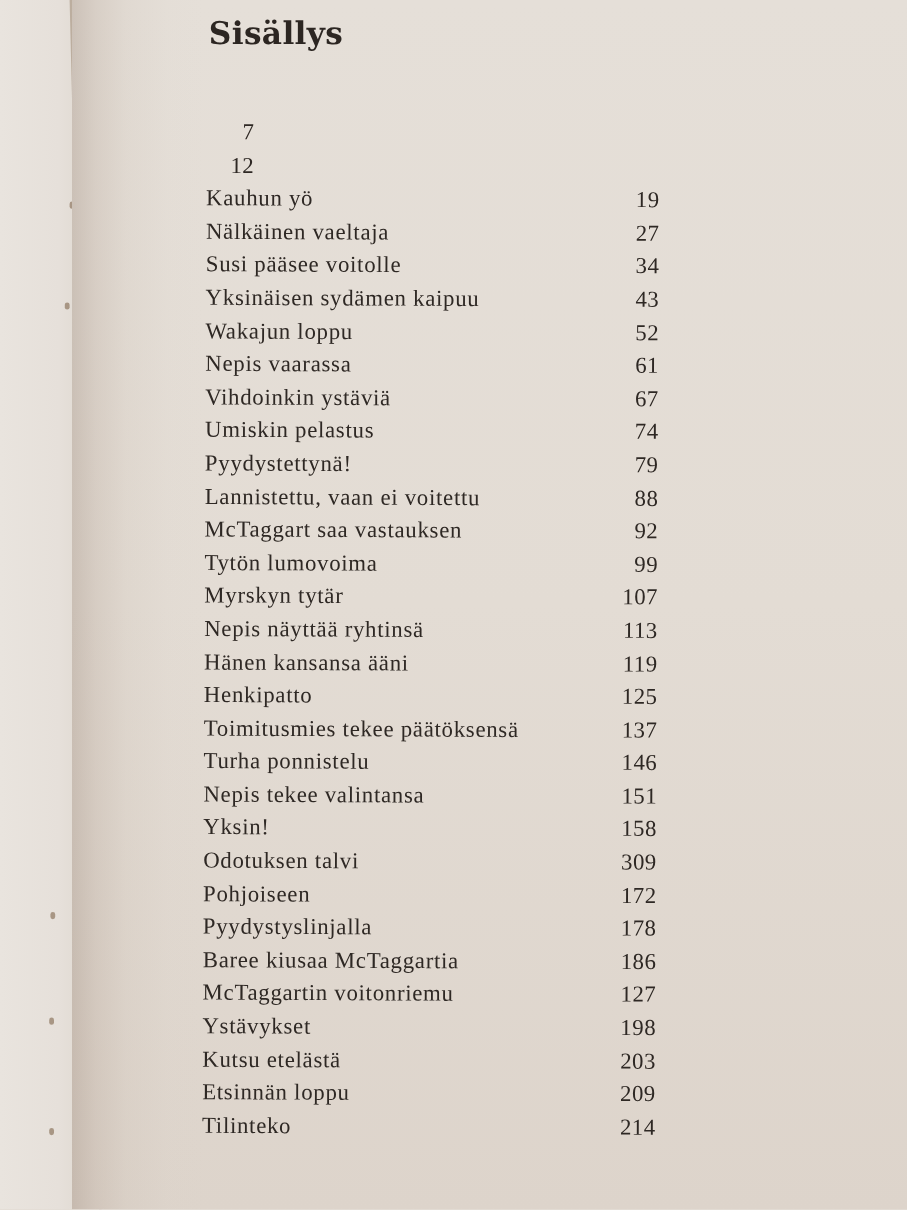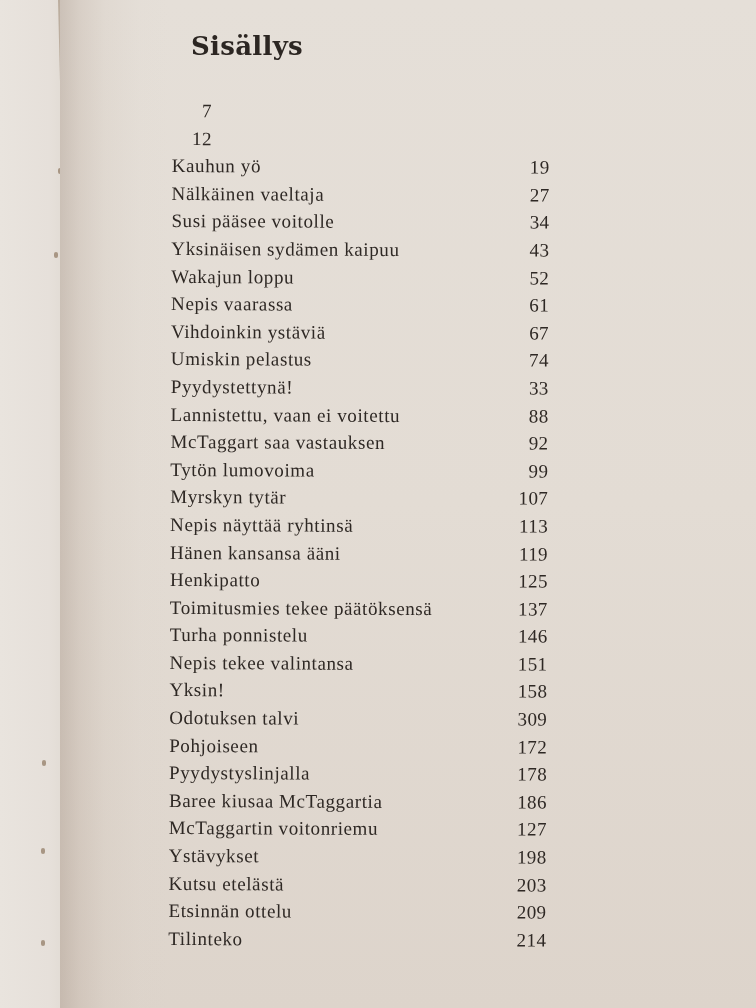--- a/index.html
+++ b/index.html
@@ -59,21 +59,21 @@
     }
     .toc-title {
       position: absolute;
       left: 174px;
       top: 14px;
       font-family: "DejaVu Serif", serif;
       font-weight: bold;
       font-size: 26px;
       color: #2c2622;
       letter-spacing: 0.3px;
-      margin: 17px;
+      margin: 0;
     }
     .toc-list {
       position: absolute;
       left: 172px;
       top: 100px;
       width: 378px;
       margin: 0;
       padding: 0;
       list-style: none;
       transform: rotate(0.25deg);
@@ -147,21 +147,21 @@
       <li class="toc-entry">
     <span class="chapter-title">Vihdoinkin ystäviä</span>
     <span class="page-number">67</span>
   </li>
       <li class="toc-entry">
     <span class="chapter-title">Umiskin pelastus</span>
     <span class="page-number">74</span>
   </li>
       <li class="toc-entry">
     <span class="chapter-title">Pyydystettynä!</span>
-    <span class="page-number">33</span>
+    <span class="page-number">79</span>
   </li>
       <li class="toc-entry">
     <span class="chapter-title">Lannistettu, vaan ei voitettu</span>
     <span class="page-number">88</span>
   </li>
       <li class="toc-entry">
     <span class="chapter-title">McTaggart saa vastauksen</span>
     <span class="page-number">92</span>
   </li>
       <li class="toc-entry">
@@ -222,21 +222,21 @@
   </li>
       <li class="toc-entry">
     <span class="chapter-title">Ystävykset</span>
     <span class="page-number">198</span>
   </li>
       <li class="toc-entry">
     <span class="chapter-title">Kutsu etelästä</span>
     <span class="page-number">203</span>
   </li>
       <li class="toc-entry">
-    <span class="chapter-title">Etsinnän ottelu</span>
+    <span class="chapter-title">Etsinnän loppu</span>
     <span class="page-number">209</span>
   </li>
       <li class="toc-entry">
     <span class="chapter-title">Tilinteko</span>
     <span class="page-number">214</span>
   </li>
     </ul>
 </div>
 
 </body></html>

